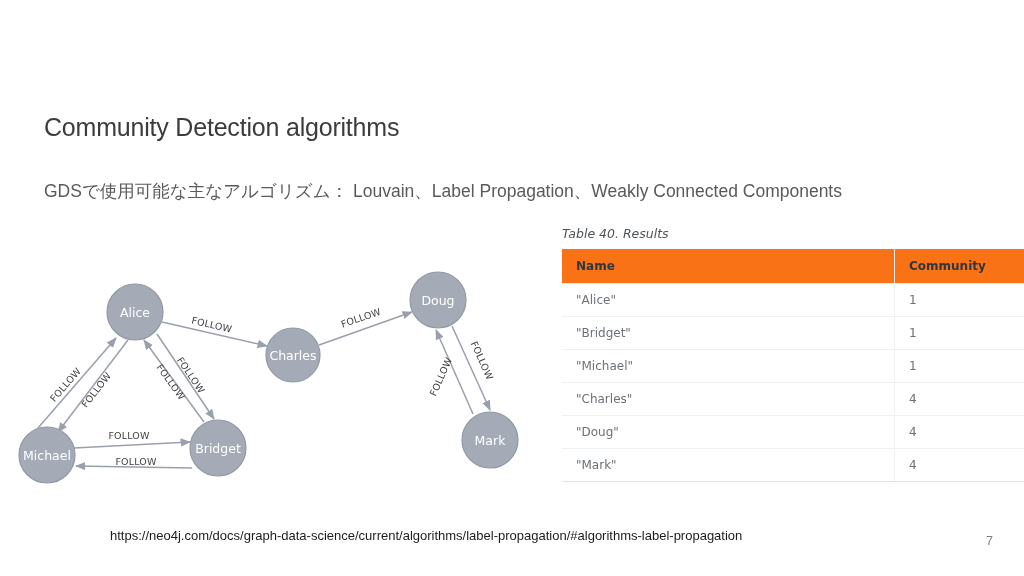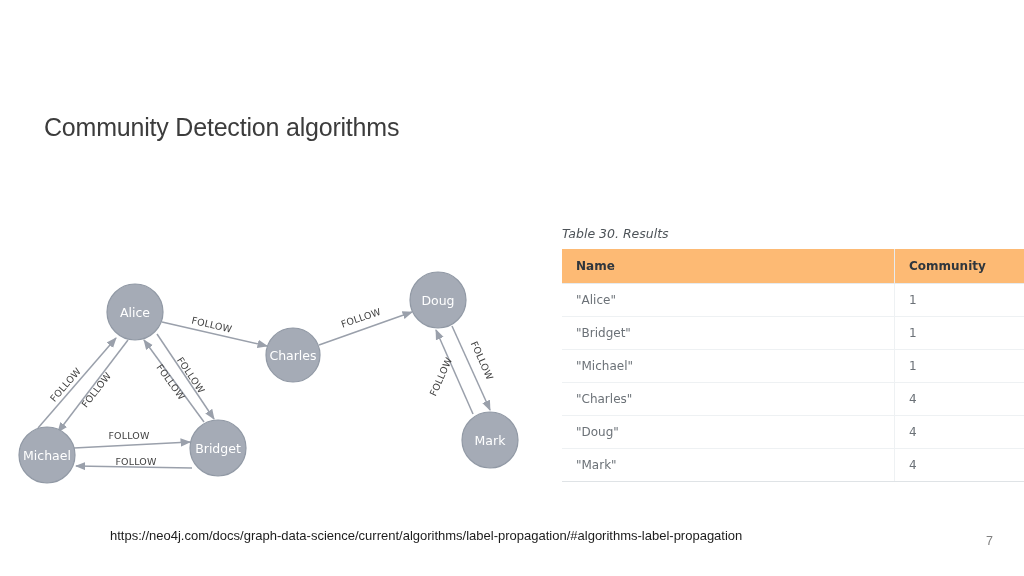--- a/index.html
+++ b/index.html
@@ -102,21 +102,21 @@
     padding: 2px 0 8px 10px;
   }
   .results-table {
     width: 447px;
     margin-left: 10px;
     border-collapse: collapse;
     table-layout: fixed;
     font-family: "DejaVu Sans", sans-serif;
   }
   .results-table thead th {
-    background: #fdba74;
+    background: #f97316;
     text-align: left;
     font-size: 12px;
     font-weight: bold;
     color: #2f363d;
     padding: 10px 0 10px 14px;
     border-bottom: 1px solid #e7ebee;
   }
   .results-table thead th.col-name { width: 318px; }
   .results-table thead th.col-community {
     width: 129px;
@@ -156,20 +156,21 @@
   }
 </style>
 </head>
 <body>
 
 <div class="slide">
 
   <div class="slide-title">Community Detection algorithms</div>
 
 
+  <div class="body-line body-line-2">GDSで使用可能な主なアルゴリズム： Louvain、Label Propagation、Weakly Connected Components</div>
 
   <div class="graph-figure">
     <svg viewBox="0 0 545 250" xmlns="http://www.w3.org/2000/svg">
       <defs>
         <marker id="arrow" viewBox="0 0 10 10" refX="9" refY="5" markerWidth="7" markerHeight="7" orient="auto-start-reverse">
           <path d="M 0 1 L 10 5 L 0 9 z" fill="#9aa0ab"></path>
         </marker>
       </defs>
 
       <g>
@@ -228,21 +229,21 @@
         </g>
         <g>
           <circle class="node-circle" cx="490" cy="182" r="28"></circle>
           <text class="node-label" x="490" y="183">Mark</text>
         </g>
       </g>
     </svg>
   </div>
 
   <div class="table-panel">
-    <div class="table-caption">Table 30. Results</div>
+    <div class="table-caption">Table 40. Results</div>
     <table class="results-table">
       <thead>
         <tr>
           <th class="col-name">Name</th>
           <th class="col-community">Community</th>
         </tr>
       </thead>
       <tbody>
         <tr>
           <td>"Alice"</td>

